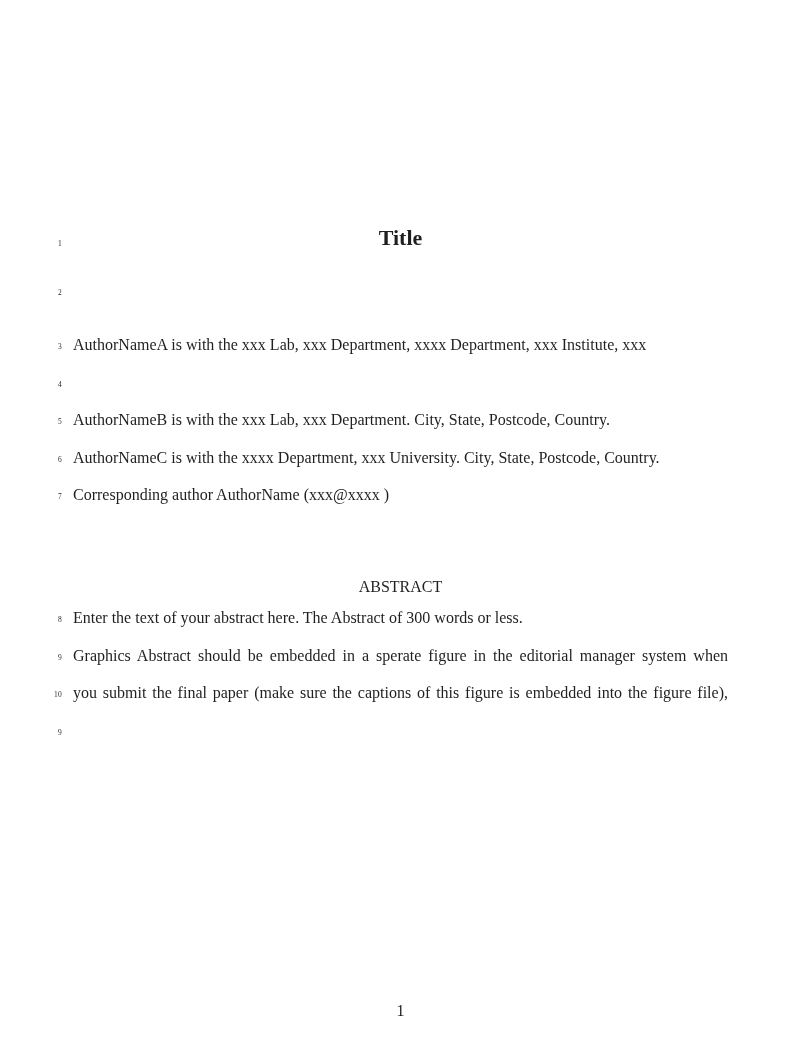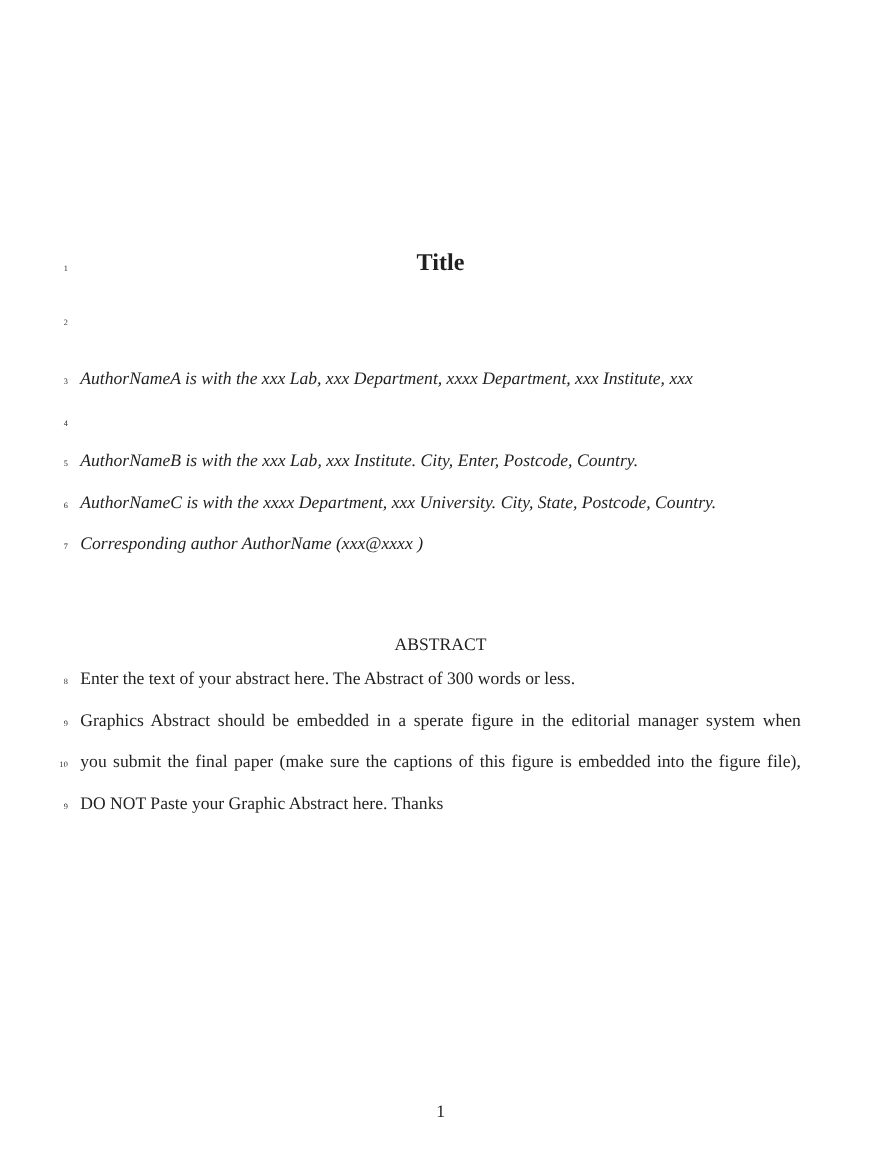--- a/index.html
+++ b/index.html
@@ -36,21 +36,21 @@
   .txt {
     display: block;
     margin-left: 73px;
     margin-right: 66px;
     font-size: 16px;
     line-height: 1.2;
     color: #1f1f1f;
     text-align: left;
   }
   .center .txt { text-align: center; }
-  .italic .txt { font-style: italic; }
+  .italic .txt { }
   .stretch .txt { text-align: justify; text-align-last: justify; }
   .line-title .txt { font-size: 22px; font-weight: bold; }
   .line-title .num { top: 15px; }
   .line-pagenum .txt { text-align: center; }
 </style>
 </head>
 <body>
 
 <div class="page">
 
@@ -67,21 +67,21 @@
     <span class="num">3</span>
     <span class="txt">AuthorNameA is with the xxx Lab, xxx Department, xxxx Department, xxx Institute, xxx</span>
   </div>
 
   <div class="line italic" style="top:373px">
     <span class="num">4</span>
   </div>
 
   <div class="line italic" style="top:410px">
     <span class="num">5</span>
-    <span class="txt">AuthorNameB is with the xxx Lab, xxx Institute. City, Enter, Postcode, Country.</span>
+    <span class="txt">AuthorNameB is with the xxx Lab, xxx Department. City, State, Postcode, Country.</span>
   </div>
 
   <div class="line italic" style="top:448px">
     <span class="num">6</span>
     <span class="txt">AuthorNameC is with the xxxx Department, xxx University. City, State, Postcode, Country.</span>
   </div>
 
   <div class="line italic" style="top:485px">
     <span class="num">7</span>
     <span class="txt">Corresponding author AuthorName (xxx@xxxx )</span>
@@ -101,20 +101,19 @@
     <span class="txt">Graphics Abstract should be embedded in a sperate figure in the editorial manager system when</span>
   </div>
 
   <div class="line stretch" style="top:683px">
     <span class="num">10</span>
     <span class="txt">you submit the final paper (make sure the captions of this figure is embedded into the figure file),</span>
   </div>
 
   <div class="line" style="top:721px">
     <span class="num">9</span>
-    <span class="txt">DO NOT Paste your Graphic Abstract here. Thanks</span>
   </div>
 
   <div class="line line-pagenum" style="top:1001px">
     <span class="txt">1</span>
   </div>
 
 </div>
 
 </body></html>

